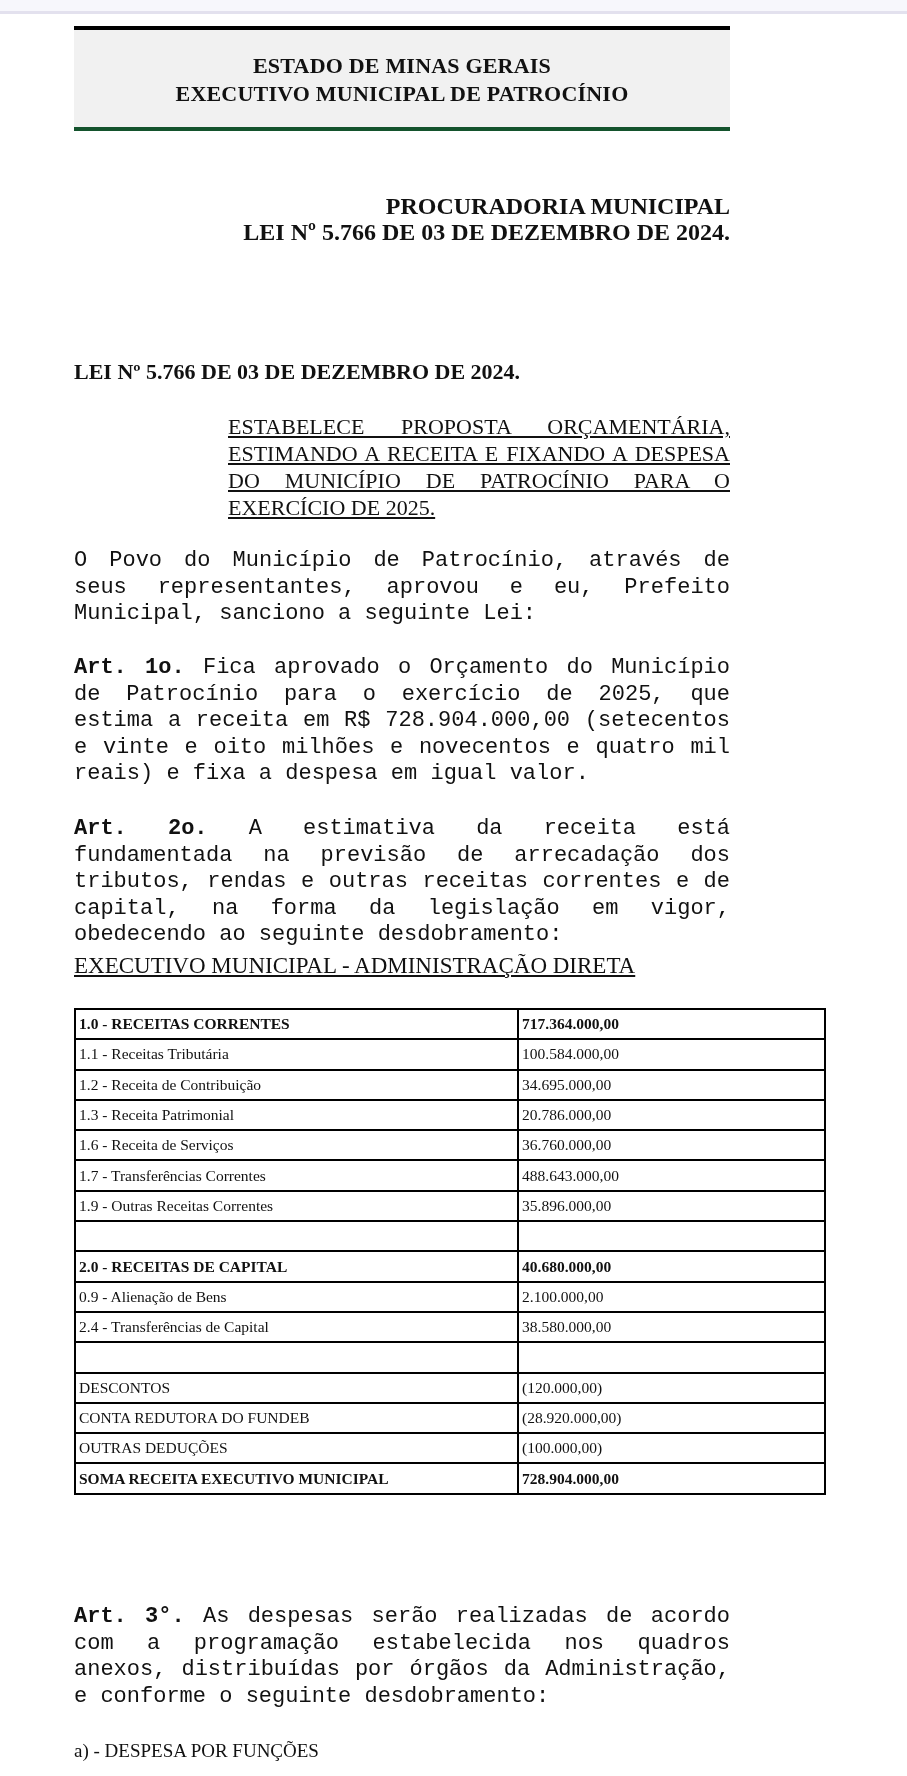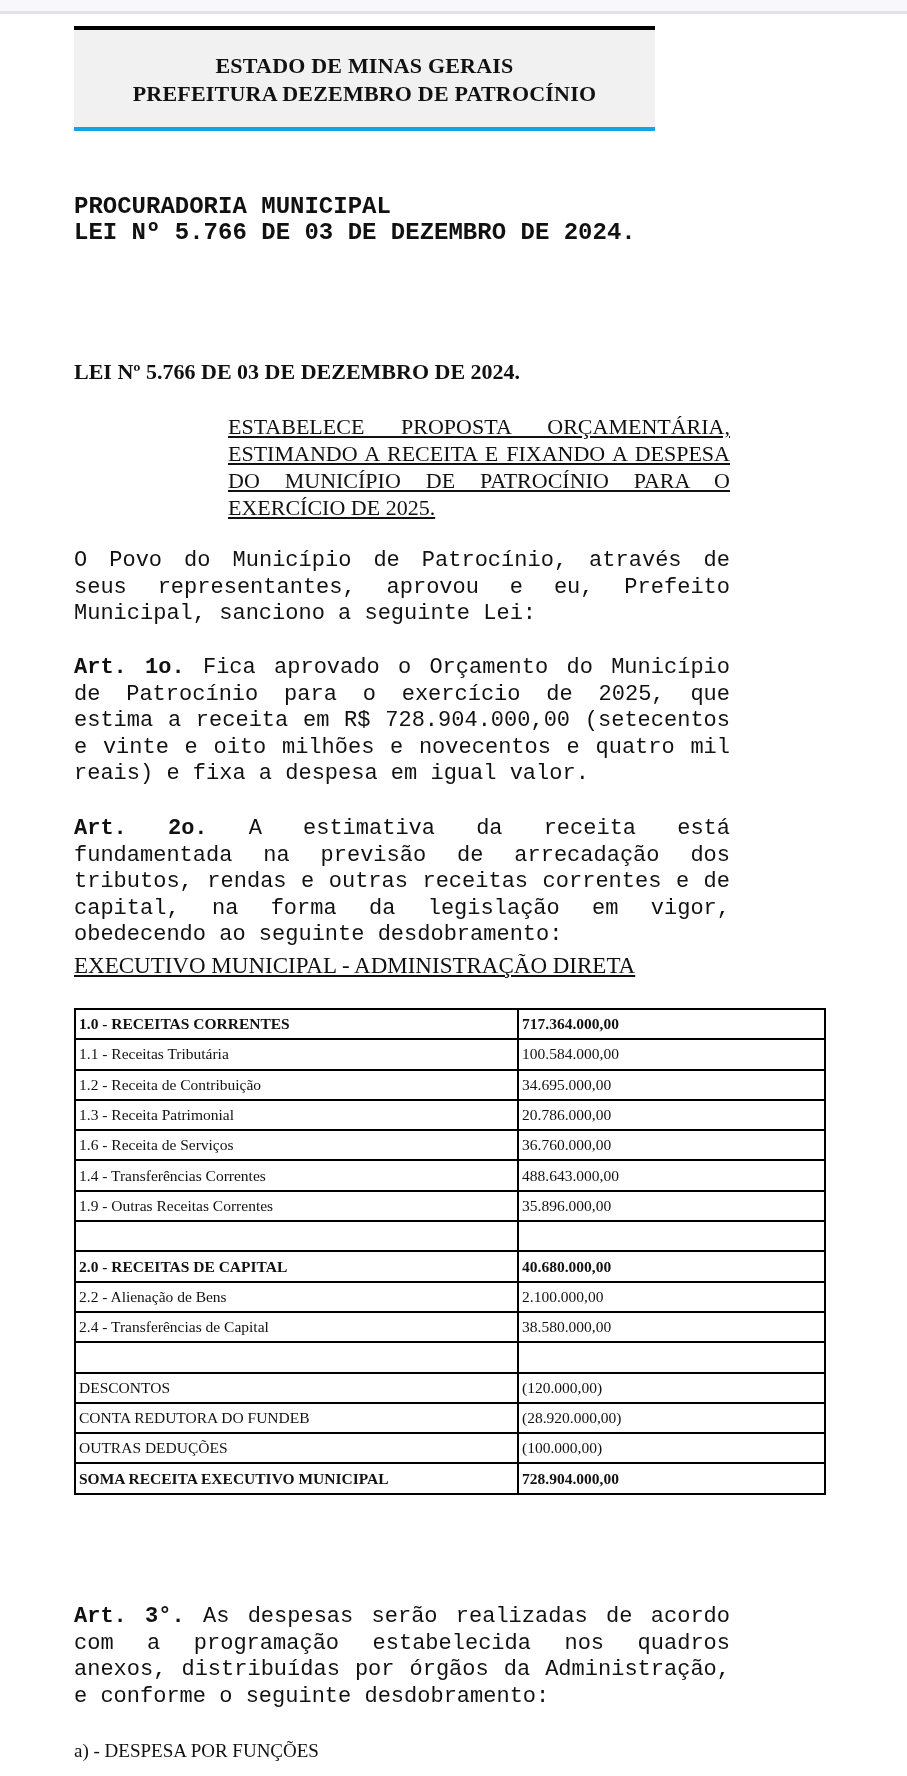--- a/index.html
+++ b/index.html
@@ -1,28 +1,28 @@
 <!DOCTYPE html>
 <html><head>
 <meta charset="utf-8">
 <style>
   html, body { margin: 0; padding: 0; background: #ffffff; }
   body { width: 907px; height: 1776px; overflow: hidden; position: relative;
          font-family: "DejaVu Serif", "Liberation Serif", serif; color: #111; }
   .topbar { position: absolute; left: 0; top: 0; width: 907px; height: 11px;
             background: #f7f7fc; border-bottom: 3px solid #e3e1ee; }
-  .header-box { position: absolute; left: 74px; top: 26px; width: 581px; height: 97px;
-                background: #f1f1f1; border-top: 4px solid #000; border-bottom: 4px solid #0ea5e9;
+  .header-box { position: absolute; left: 74px; top: 26px; width: 656px; height: 97px;
+                background: #f1f1f1; border-top: 4px solid #000; border-bottom: 4px solid #14532d;
                 text-align: center; }
   .header-box .l1 { position: absolute; left: 0; right: 0; top: 23px; font-size: 22px; font-weight: bold;
                     font-family: "Liberation Serif", serif; letter-spacing: 0.2px; }
   .header-box .l2 { position: absolute; left: 0; right: 0; top: 51px; font-size: 22px; font-weight: bold;
                     font-family: "Liberation Serif", serif; letter-spacing: 0.2px; }
-  .title-block { position: absolute; left: 74px; width: 656px; text-align: left;
-                 font-family: Liberation Mono, monospace; font-weight: bold; font-size: 24px; }
+  .title-block { position: absolute; left: 74px; width: 656px; text-align: right;
+                 font-family: Liberation Serif, serif; font-weight: bold; font-size: 24px; }
   .t1 { top: 193px; }
   .t2 { top: 219px; }
   .lei-heading { position: absolute; left: 74px; top: 359px; font-family: "Liberation Serif", serif;
                  font-weight: bold; font-size: 22px; }
   .ementa { position: absolute; left: 228px; top: 413px; width: 502px; font-family: "Liberation Serif", serif;
             font-size: 22px; line-height: 27px; text-align: justify; text-align-last: left; text-decoration: underline; }
   .para { position: absolute; left: 74px; width: 656px; font-family: Liberation Mono, monospace;
           font-size: 22px; line-height: 26.5px; text-align: justify; }
   .para b { font-weight: bold; }
   .p-intro { top: 548px; }
@@ -38,21 +38,21 @@
   .p-art3 { top: 1604px; }
   .sub-title { position: absolute; left: 74px; top: 1740px; font-family: "Liberation Serif", serif; font-size: 19px; }
 </style>
 </head>
 <body>
 
 <div class="topbar"></div>
 
 <div class="header-box">
   <div class="l1">ESTADO DE MINAS GERAIS</div>
-  <div class="l2">PREFEITURA DEZEMBRO DE PATROCÍNIO</div>
+  <div class="l2">EXECUTIVO MUNICIPAL DE PATROCÍNIO</div>
 </div>
 
 <div class="title-block t1">PROCURADORIA MUNICIPAL</div>
 <div class="title-block t2">LEI Nº 5.766 DE 03 DE DEZEMBRO DE 2024.</div>
 
 <div class="lei-heading">LEI Nº 5.766 DE 03 DE DEZEMBRO DE 2024.</div>
 
 <div class="ementa">ESTABELECE PROPOSTA ORÇAMENTÁRIA, ESTIMANDO A RECEITA E FIXANDO A DESPESA DO MUNICÍPIO DE PATROCÍNIO PARA O EXERCÍCIO DE 2025.</div>
 
 <div class="para p-intro">O Povo do Município de Patrocínio, através de seus representantes, aprovou e eu, Prefeito Municipal, sanciono a seguinte Lei:</div>
@@ -79,37 +79,37 @@
       </tr>
       <tr>
         <td class="c1">1.3 - Receita Patrimonial</td>
         <td>20.786.000,00</td>
       </tr>
       <tr>
         <td class="c1">1.6 - Receita de Serviços</td>
         <td>36.760.000,00</td>
       </tr>
       <tr>
-        <td class="c1">1.4 - Transferências Correntes</td>
+        <td class="c1">1.7 - Transferências Correntes</td>
         <td>488.643.000,00</td>
       </tr>
       <tr>
         <td class="c1">1.9 - Outras Receitas Correntes</td>
         <td>35.896.000,00</td>
       </tr>
       <tr>
         <td class="c1"></td>
         <td></td>
       </tr>
       <tr class="bold">
         <td class="c1">2.0 - RECEITAS DE CAPITAL</td>
         <td>40.680.000,00</td>
       </tr>
       <tr>
-        <td class="c1">2.2 - Alienação de Bens</td>
+        <td class="c1">0.9 - Alienação de Bens</td>
         <td>2.100.000,00</td>
       </tr>
       <tr>
         <td class="c1">2.4 - Transferências de Capital</td>
         <td>38.580.000,00</td>
       </tr>
       <tr>
         <td class="c1"></td>
         <td></td>
       </tr>

